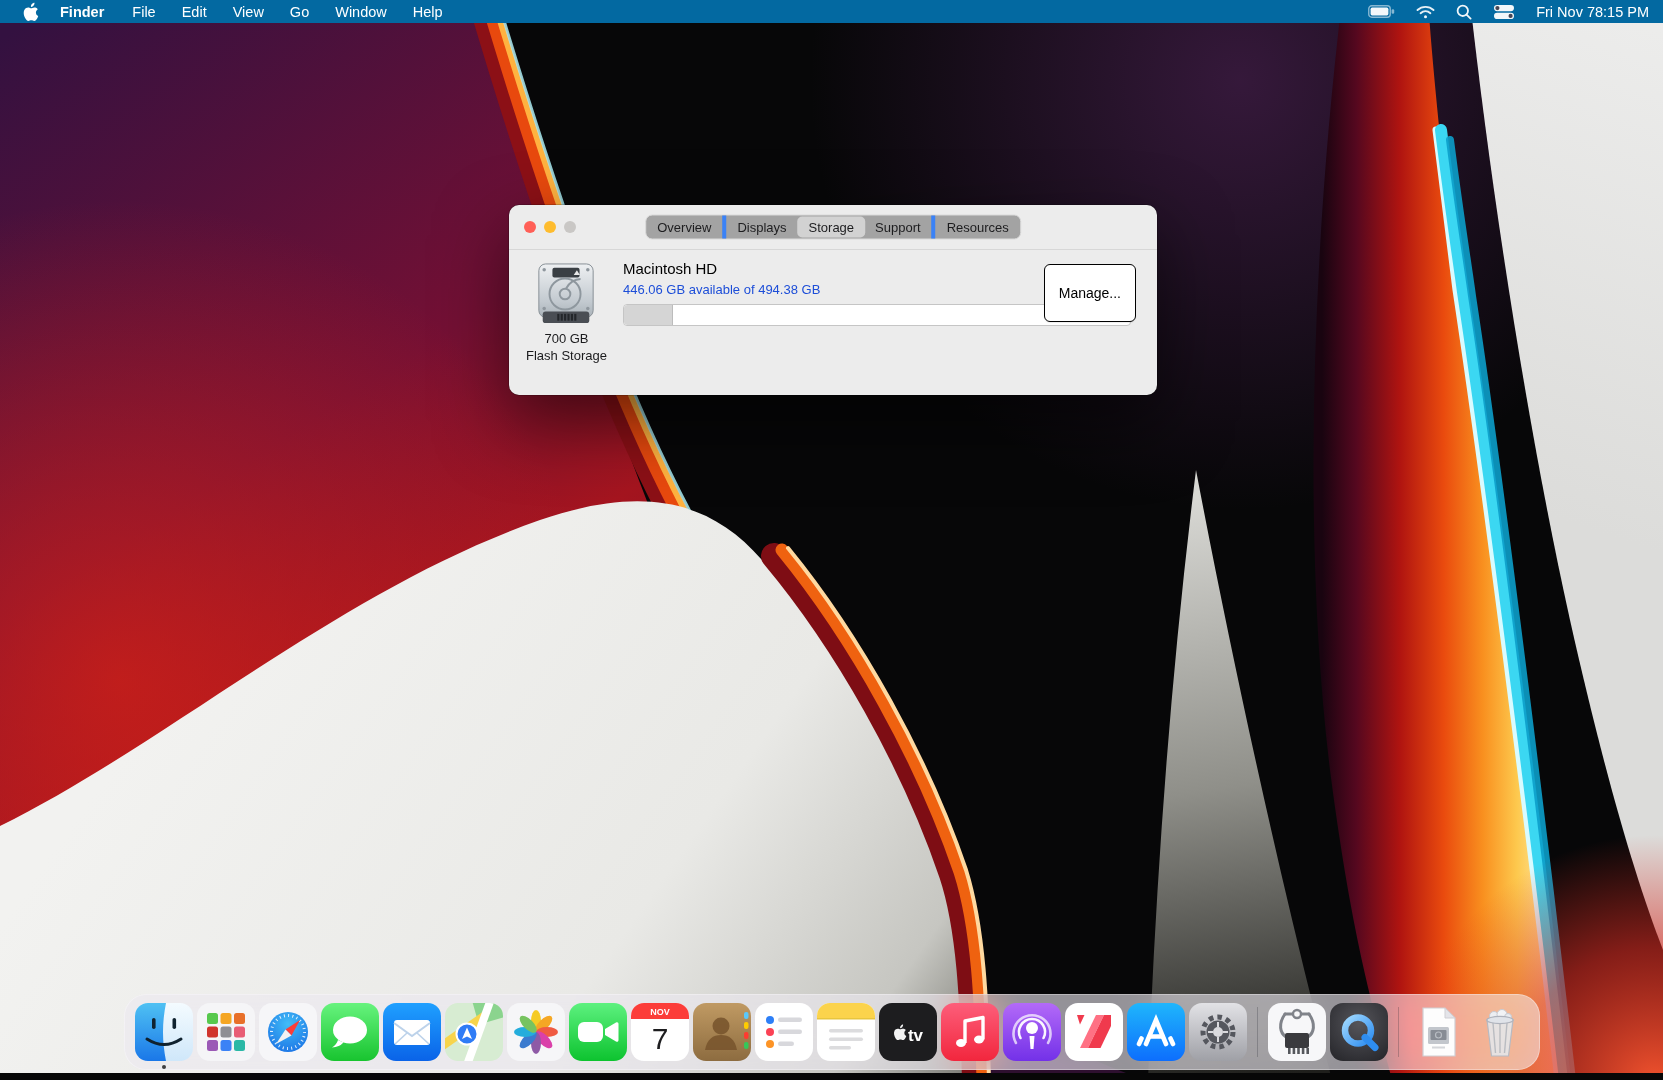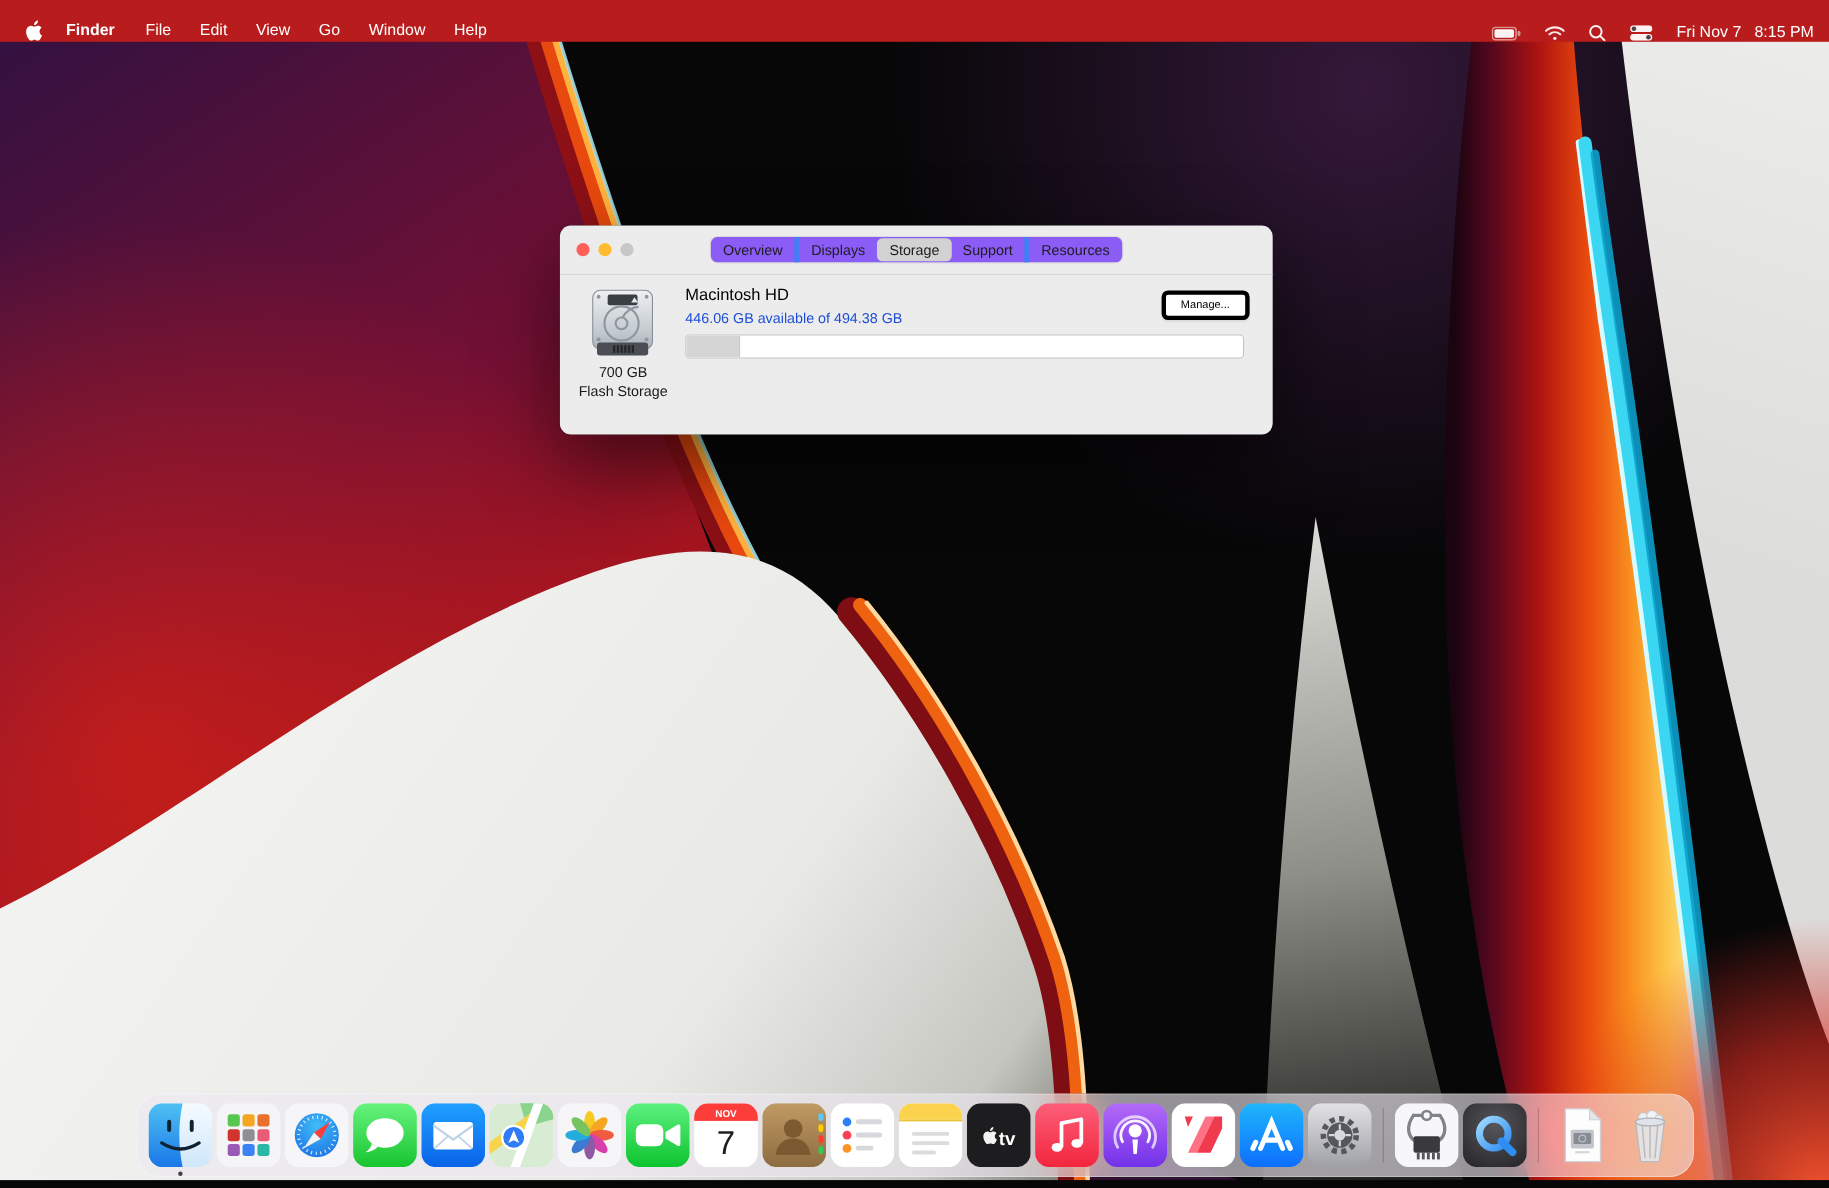--- a/index.html
+++ b/index.html
@@ -3,59 +3,59 @@
 <meta charset="utf-8">
 <style>
   * { margin:0; padding:0; box-sizing:border-box; }
   html,body { width:1663px; height:1080px; overflow:hidden; }
   body { position:relative; font-family:"Liberation Sans", sans-serif; background:#000; }
 
   
   .wallpaper { position:absolute; inset:0; z-index:0; }
 
   
-  .menubar { position:absolute; top:0; left:0; right:0; height:38px; z-index:30;
-    display:flex; align-items:flex-end; padding:0 14px 0 22px; color:#fff; font-size:14.5px;
+  .menubar { position:absolute; top:0; left:0; right:0; height:23px; z-index:30;
+    display:flex; align-items:center; padding:0 14px 0 22px; color:#fff; font-size:14.5px;
     background:linear-gradient(90deg,#34263a 0%,#3d2c40 45%,#4b3a4c 68%,#6b626c0 78%,#6e6870 84%,#716a72 100%);
-    background-color:#b91c1c; }
+    background-color:#0369a1; }
   .menu-left { display:flex; align-items:center; }
   .menu-item { padding:0 13px; cursor:default; }
   .menu-item.app-name { font-weight:700; padding:0 15px; }
   .apple-wrap { display:flex; align-items:center; padding:0 6px 0 0; }
   .menu-right { margin-left:auto; display:flex; align-items:center; gap:21px; }
   .status-icon { display:flex; align-items:center; opacity:.95; }
-  .clock { display:flex; gap:12px; }
+  .clock { display:flex; }
 
   
   .about-window { position:absolute; left:509px; top:205px; width:648px; height:190px; z-index:20;
     background:#ececec; border-radius:10px;
     box-shadow:0 28px 70px rgba(0,0,0,.55), 0 0 0 .5px rgba(0,0,0,.35); }
   .titlebar { position:relative; height:45px; border-bottom:1px solid #d7d7d7; }
   .traffic { position:absolute; left:15px; top:16px; display:flex; gap:8px; }
   .light { width:12px; height:12px; border-radius:50%; }
   .light.red { background:#ff5f57; } .light.yellow { background:#febc2e; } .light.gray { background:#c9c7c5; }
   .tabs { position:absolute; left:50%; top:50%; transform:translate(-50%,-50%);
-    display:flex; align-items:flex-start; background:#8b5cf6; border:1px solid #dadada;
+    display:flex; align-items:flex-start; background:#a3a3a3; border:1px solid #dadada;
     border-radius:7px; font-size:13px; color:#1d1d1f; }
   .tab { padding:4px 11px; border-left:4px solid #3b82f6; white-space:nowrap; }
   .tab:first-child { border-left:none; }
   .tab.selected { background:#d2d2d2; border-radius:5px; margin:1px -1px 1px 0; padding:3px 11px; border-left:none; }
   .tab.selected + .tab { border-left:none; }
 
   .win-content { position:relative; height:144px; }
   .disk-icon { position:absolute; left:27px; top:12px; width:60px; height:64px; }
   .disk-caption { position:absolute; left:0; top:80px; width:115px; text-align:center;
     font-size:13px; line-height:17px; color:#1b1b1d; }
   .vol-title { position:absolute; left:114px; top:10px; font-size:15px; color:#000; }
   .vol-sub { position:absolute; left:114px; top:32px; font-size:13px; color:#1d4ed8; }
   .bar { position:absolute; left:114px; top:54px; width:508px; height:22px;
     background:#fff; border:1px solid #c5c5c5; border-radius:4px; overflow:hidden; }
   .bar-fill { width:9.77%; height:100%; background:#d5d5d5; border-right:1px solid #bcbcbc; border-radius:3px 0 0 3px; }
-  .manage-btn { position:absolute; right:21px; top:14px; background:#fff; border:4px solid #000000;
-    border-radius:6px; font-size:10px; padding:4px 14px; color:#000;
+  .manage-btn { position:absolute; right:21px; top:14px; background:#fff; border:1px solid #000000;
+    border-radius:6px; font-size:14px; padding:20px 14px; color:#000;
     box-shadow:0 1px 1px rgba(0,0,0,.07); font-family:inherit; }
 
   
   .dock { position:absolute; left:50%; bottom:10px; transform:translateX(-50%); z-index:25;
     display:flex; align-items:center; gap:4px; padding:8px 10px;
     background:rgba(236,232,240,.62); border:1px solid rgba(255,255,255,.35);
     border-radius:22px; backdrop-filter:blur(18px) saturate(160%); }
   .dock-item { width:58px; height:58px; position:relative; flex:none; }
   .dock-item svg { width:58px; height:58px; display:block; }
   .dock-sep { width:1px; height:50px; background:rgba(50,50,60,.28); margin:0 6px; flex:none; }

